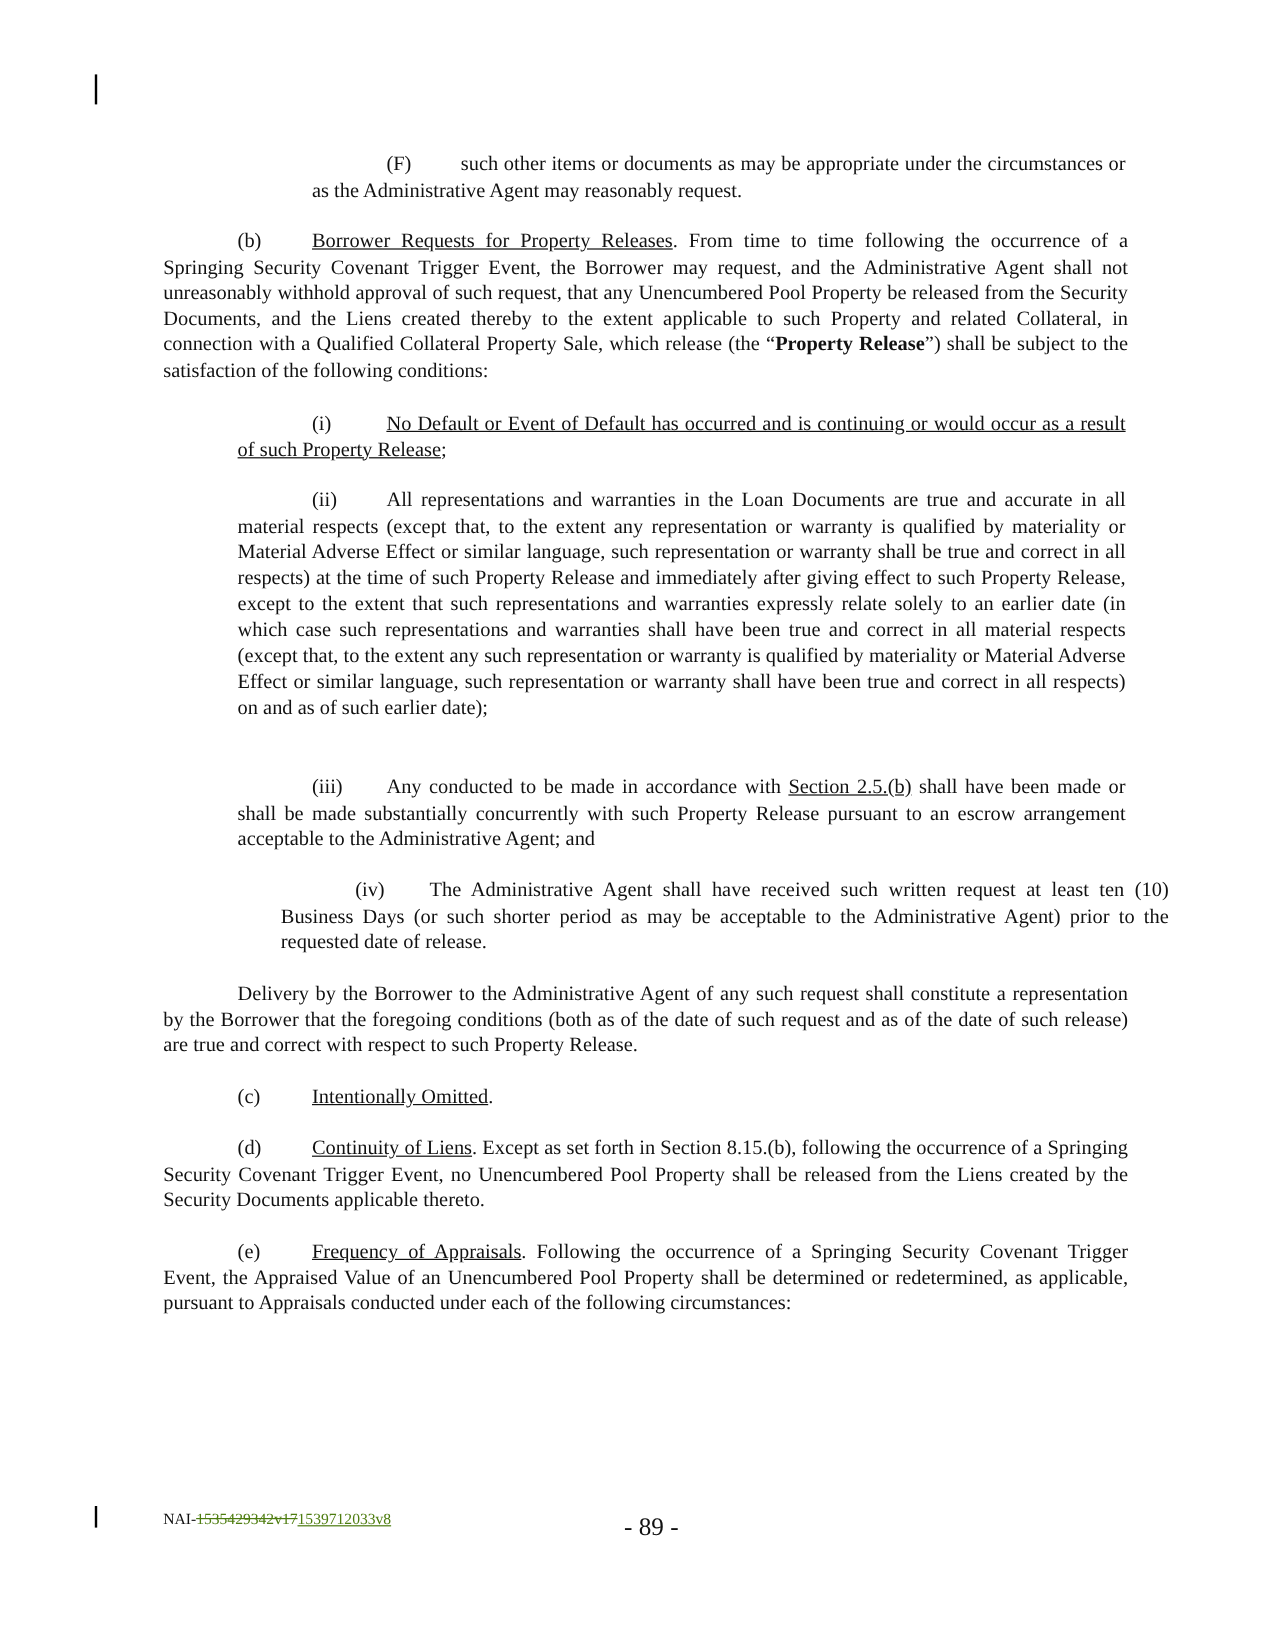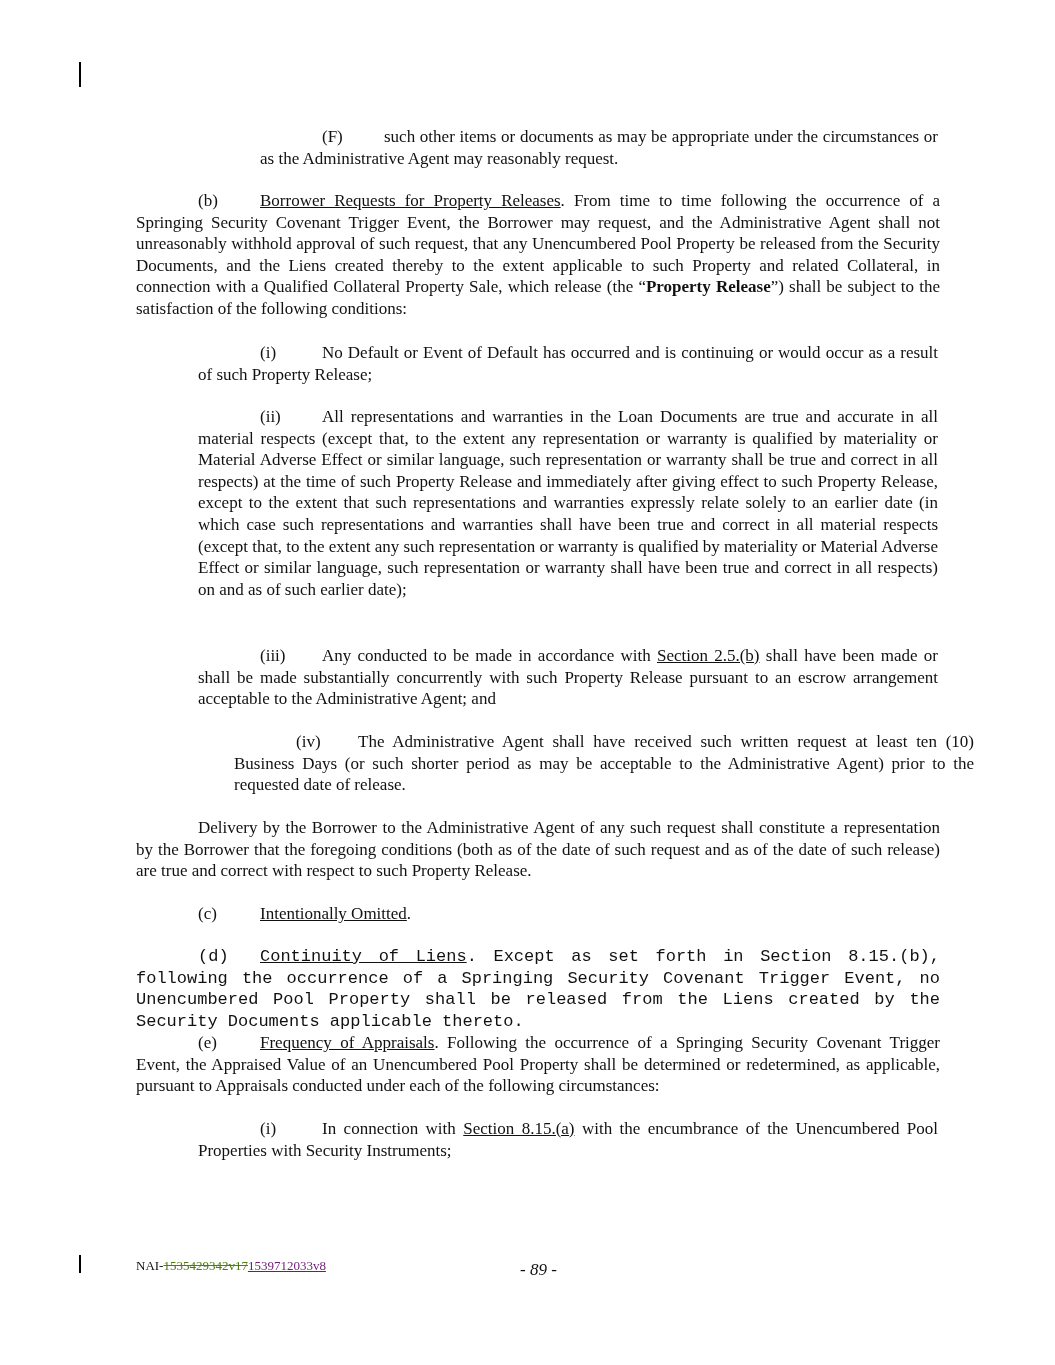--- a/index.html
+++ b/index.html
@@ -9,39 +9,39 @@
   }
   .page { position: absolute; left: 12px; top: 0; width: 1055px; height: 974px; }
   .rev-bar { position: absolute; width: 2px; background: #000; }
   .para { position: absolute; text-align: justify; line-height: 21.6px; margin: 0; }
   .ind-first { text-indent: 62px; }
   .lbl { display: inline-block; width: 62px; text-indent: 0; }
   .u { text-decoration: underline; }
   .b { font-weight: bold; margin-top: 17px; }
   .footer-id { position: absolute; left: 124px; top: 1258px; font-size: 13px; }
   .del { color: #4d7c0f; text-decoration: line-through; }
-  .ins { color: #701a75; text-decoration: underline; }
-  .page-num { position: absolute; left: 508px; top: 1260px; font-size: 17px; font-style: italic; }
+  .ins { color: #4d7c0f; text-decoration: underline; }
+  .page-num { position: absolute; left: 508px; top: 1260px; font-size: 21px; }
 </style>
 </head>
 <body>
 
 <div class="page">
 
   <div class="rev-bar" style="left:67px; top:62px; height:25px;"></div>
 
   <p class="para ind-first" style="left:248px; top:126px; width:678px;">
     <span class="lbl">(F)</span><span>such other items or documents as may be appropriate under the circumstances or as the Administrative Agent may reasonably request.</span>
   </p>
 
   <p class="para ind-first" style="left:124px; top:190px; width:804px;">
     <span class="lbl">(b)</span><span class="u">Borrower Requests for Property Releases</span><span>.  From time to time following the occurrence of a Springing Security Covenant Trigger Event, the Borrower may request, and the Administrative Agent shall not unreasonably withhold approval of such request, that any Unencumbered Pool Property be released from the Security Documents, and the Liens created thereby to the extent applicable to such Property and related Collateral, in connection with a Qualified Collateral Property Sale, which release (the “</span><span class="b">Property Release</span><span>”) shall be subject to the satisfaction of the following conditions:</span>
   </p>
 
-  <p class="para ind-first" style="left:186px; top:342px; width:740px;">
+  <p class="para ind-first" style="left:186px; top:342px; width:740px;text-decoration:underline;">
     <span class="lbl">(i)</span><span>No Default or Event of Default has occurred and is continuing or would occur as a result of such Property Release;</span>
   </p>
 
   <p class="para ind-first" style="left:186px; top:406px; width:740px;">
     <span class="lbl">(ii)</span><span>All representations and warranties in the Loan Documents are true and accurate in all material respects (except that, to the extent any representation or warranty is qualified by materiality or Material Adverse Effect or similar language, such representation or warranty shall be true and correct in all respects) at the time of such Property Release and immediately after giving effect to such Property Release, except to the extent that such representations and warranties expressly relate solely to an earlier date (in which case such representations and warranties shall have been true and correct in all material respects (except that, to the extent any such representation or warranty is qualified by materiality or Material Adverse Effect or similar language, such representation or warranty shall have been true and correct in all respects) on and as of such earlier date);</span>
   </p>
 
   <p class="para ind-first" style="left:186px; top:645px; width:740px;">
     <span class="lbl">(iii)</span><span>Any conducted to be made in accordance with </span><span class="u">Section 2.5.(b)</span><span> shall have been made or shall be made substantially concurrently with such Property Release pursuant to an escrow arrangement acceptable to the Administrative Agent; and</span>
   </p>
@@ -51,31 +51,28 @@
   </p>
 
   <p class="para ind-first" style="left:124px; top:903px; width:804px;">
     <span class="lbl">(c)</span><span class="u">Intentionally Omitted</span><span>.</span>
   </p>
 
   <p class="para" style="left:124px; top:817px; width:804px; text-indent:62px;">
     <span>Delivery by the Borrower to the Administrative Agent of any such request shall constitute a representation by the Borrower that the foregoing conditions (both as of the date of such request and as of the date of such release) are true and correct with respect to such Property Release.</span>
   </p>
 
-  <p class="para ind-first" style="left:124px; top:946px; width:804px;font-family:Liberation Mono, monospace;">
+  <p class="para ind-first" style="left:124px; top:946px; width:804px;">
     <span class="lbl">(d)</span><span class="u">Continuity of Liens</span><span>.  Except as set forth in Section 8.15.(b), following the occurrence of a Springing Security Covenant Trigger Event, no Unencumbered Pool Property shall be released from the Liens created by the Security Documents applicable thereto.</span>
   </p>
 
   <p class="para ind-first" style="left:124px; top:1032px; width:804px;">
     <span class="lbl">(e)</span><span class="u">Frequency of Appraisals</span><span>.  Following the occurrence of a Springing Security Covenant Trigger Event, the Appraised Value of an Unencumbered Pool Property shall be determined or redetermined, as applicable, pursuant to Appraisals conducted under each of the following circumstances:</span>
   </p>
 
-  <p class="para ind-first" style="left:186px; top:1118px; width:740px;">
-    <span class="lbl">(i)</span><span>In connection with </span><span class="u">Section 8.15.(a)</span><span> with the encumbrance of the Unencumbered Pool Properties with Security Instruments;</span>
-  </p>
 
   <div class="rev-bar" style="left:67px; top:1255px; height:18px;"></div>
   <div class="footer-id">
     <span>NAI-</span><span class="del">1535429342v17</span><span class="ins">1539712033v8</span>
   </div>
   <div class="page-num">- 89 -</div>
 
 </div>
 
 </body></html>

